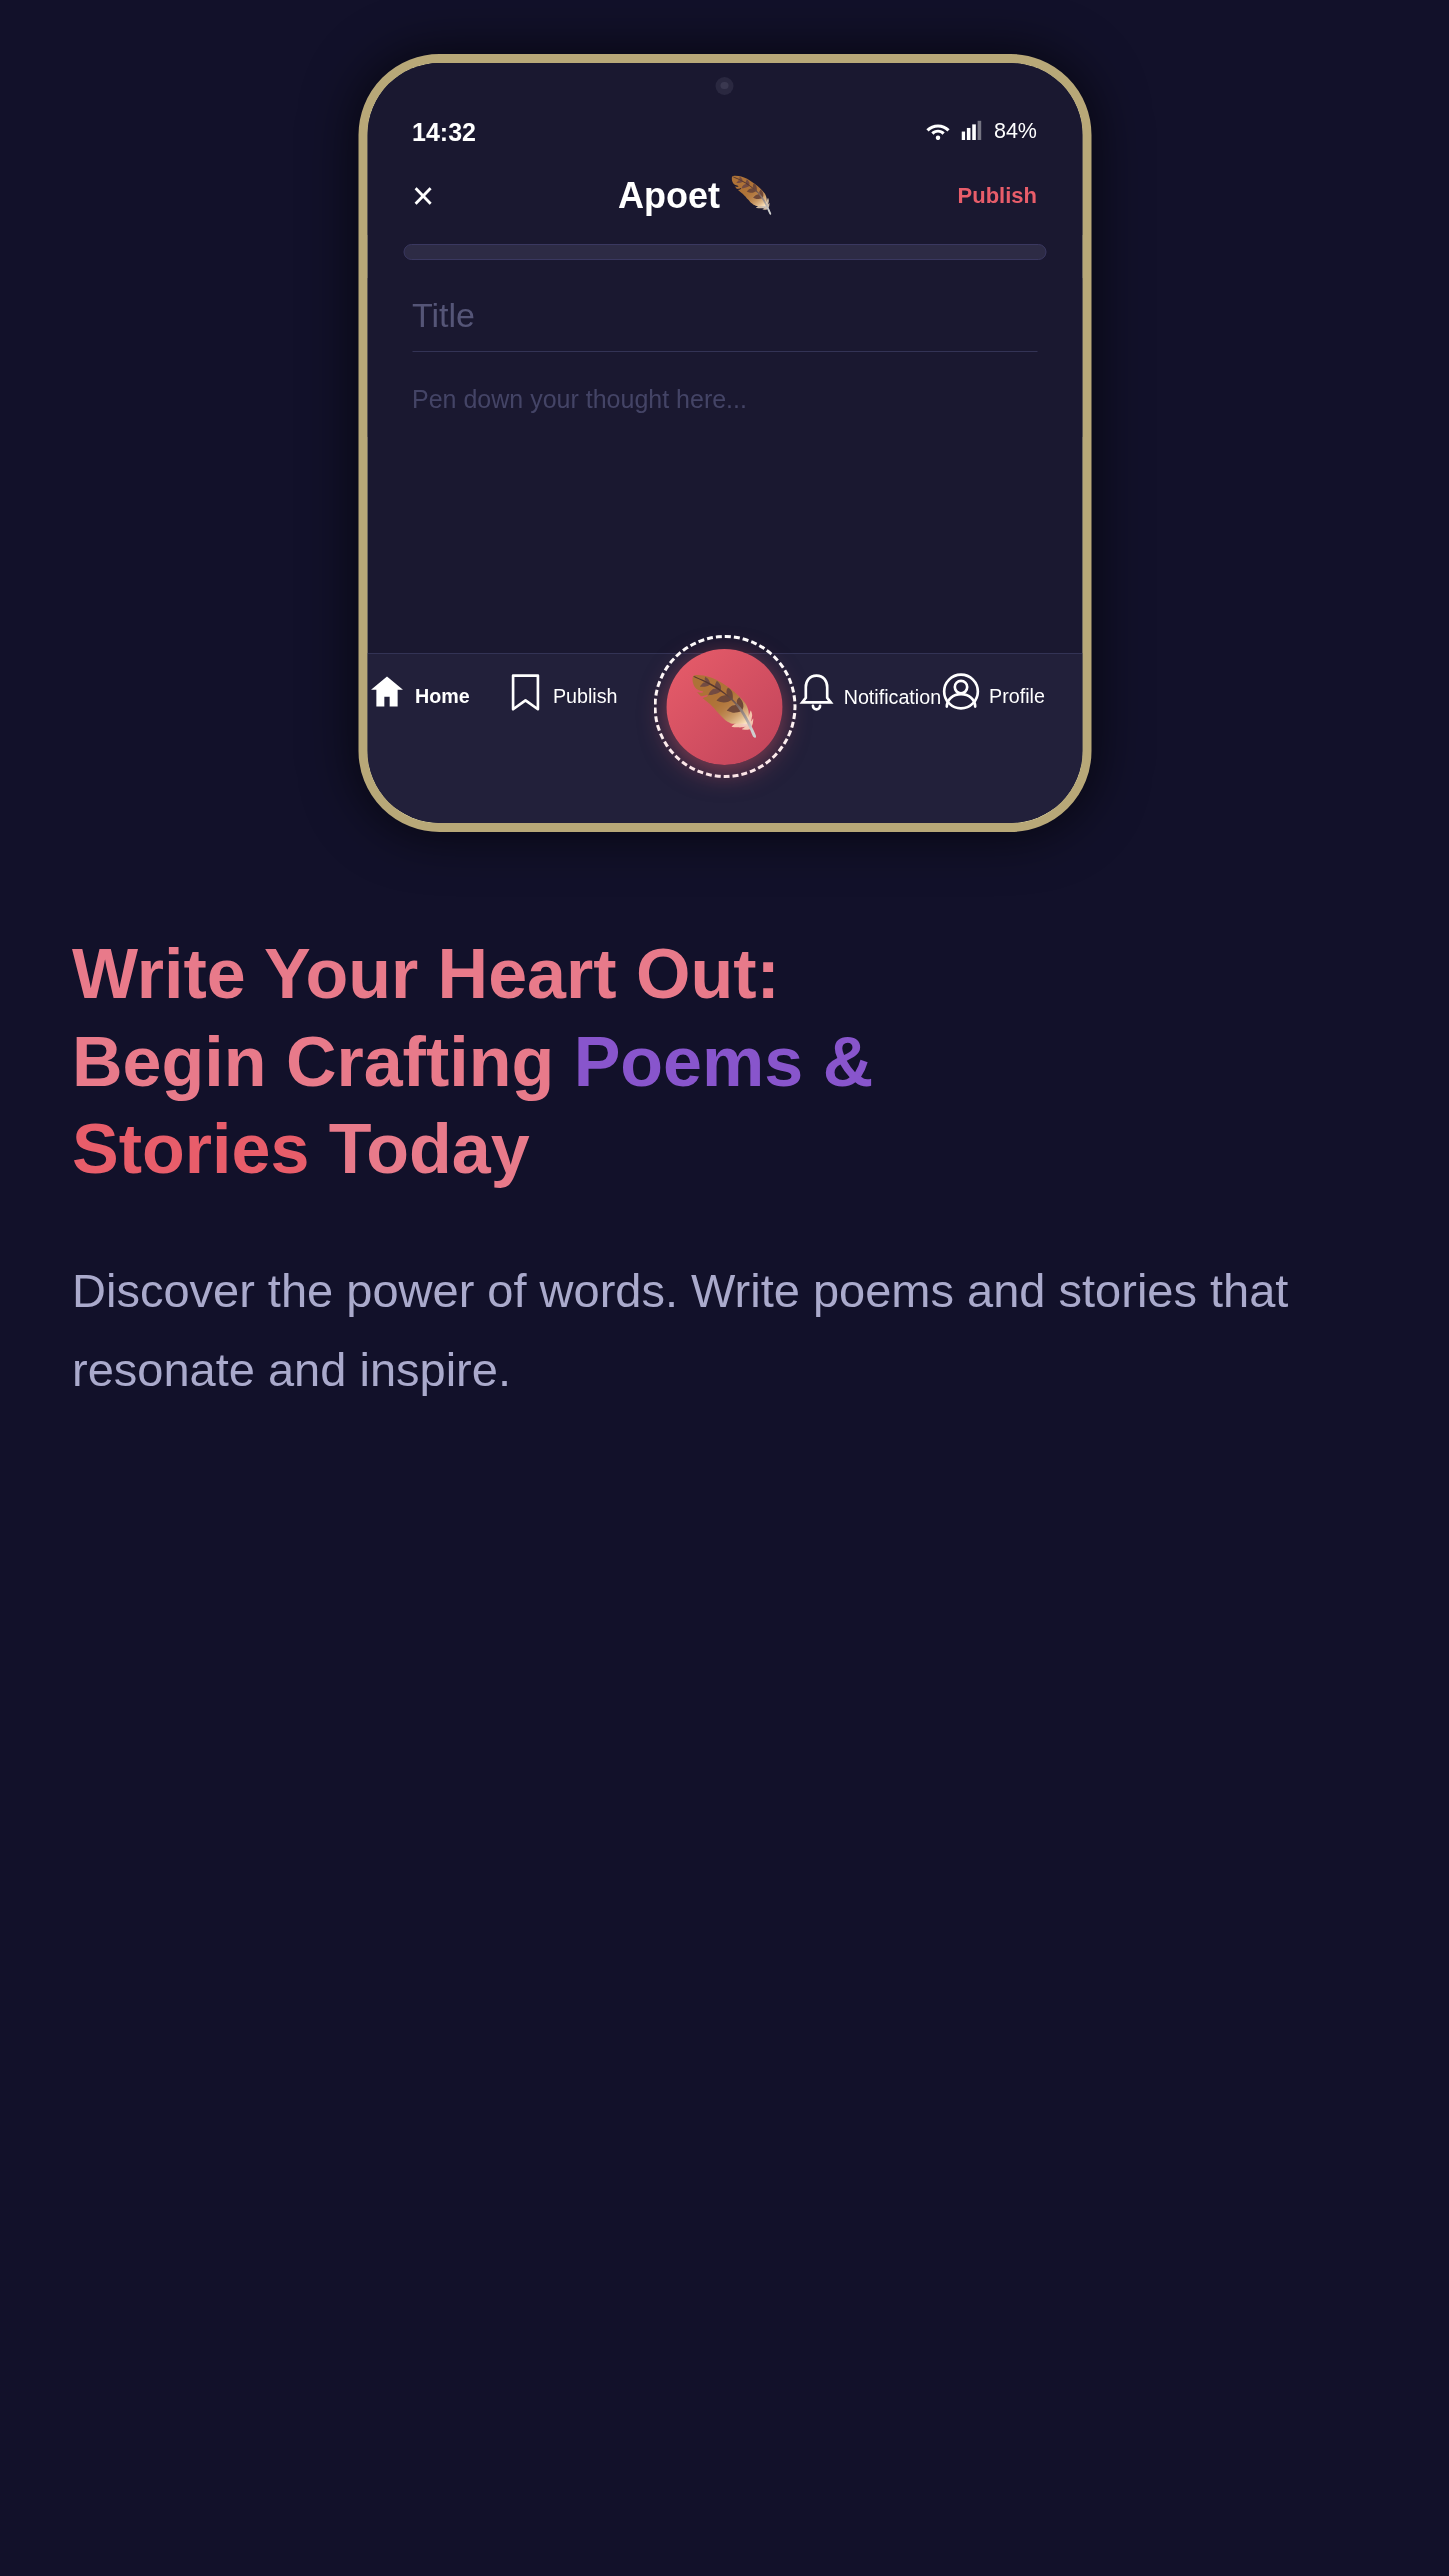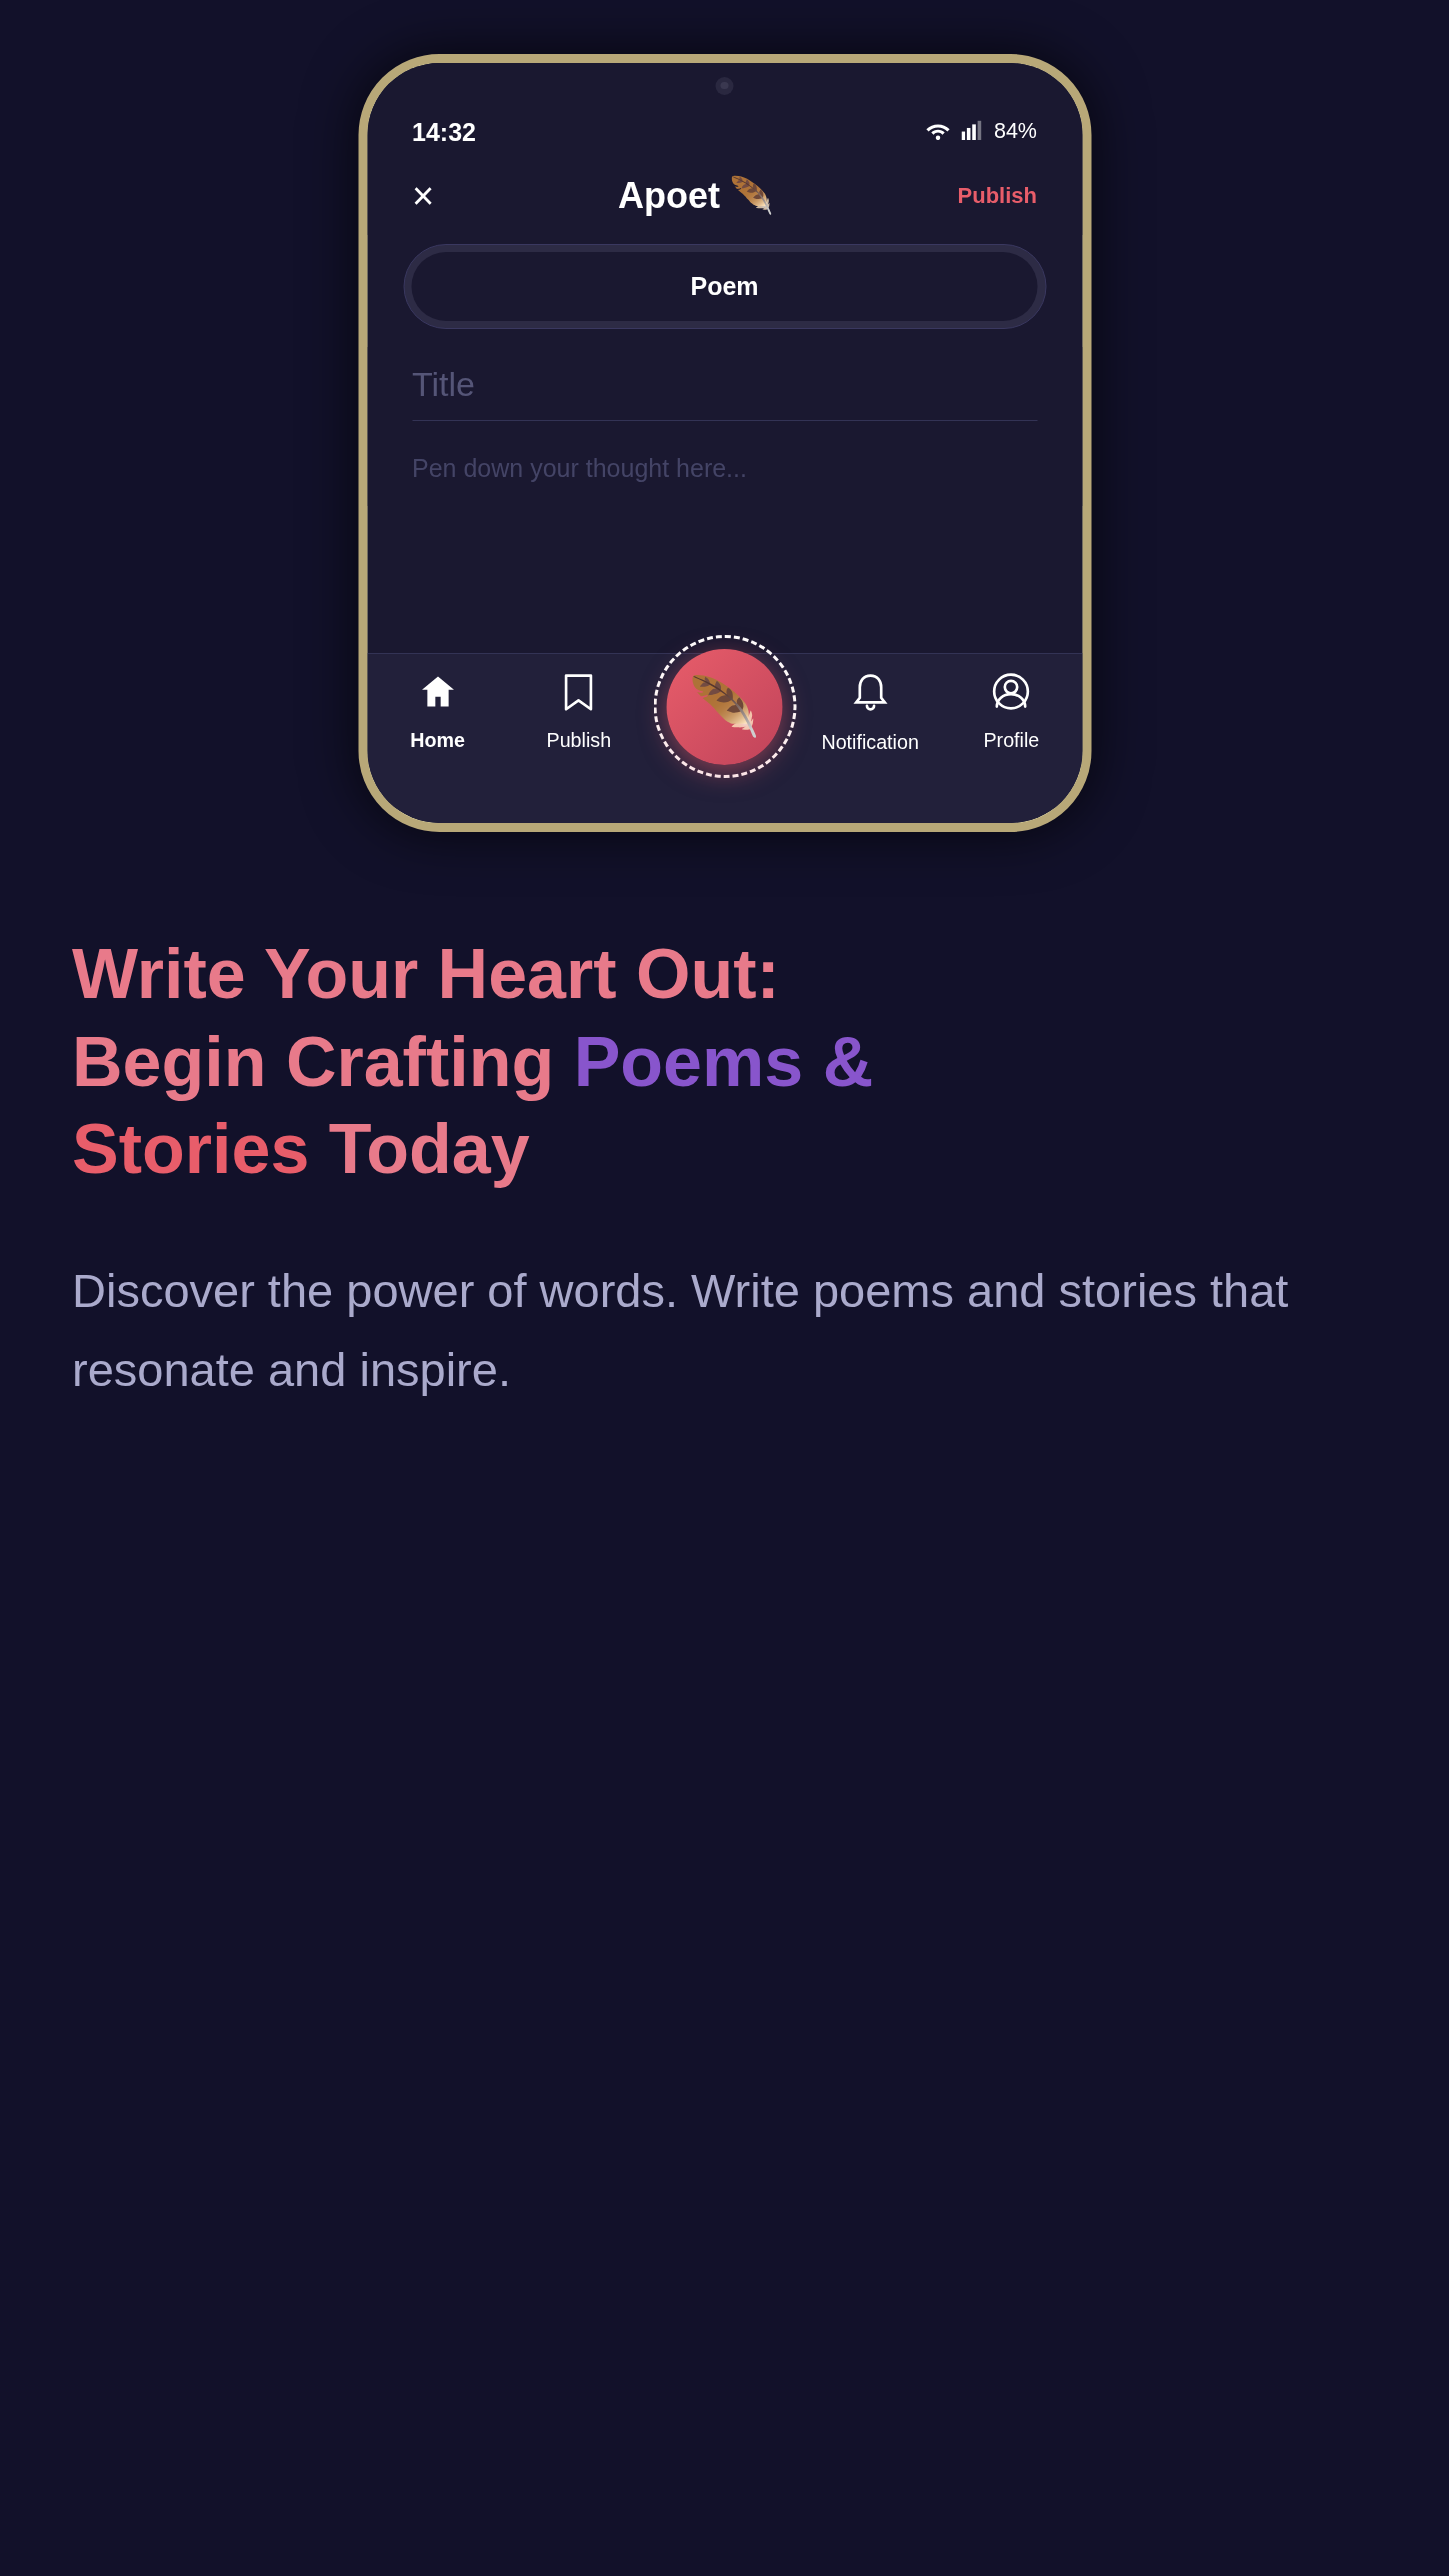--- a/index.html
+++ b/index.html
@@ -205,21 +205,21 @@
       display: flex;
       align-items: flex-start;
       justify-content: space-around;
       padding-top: 18px;
       border-top: 0.9px solid #333355;
       border-radius: 0 0 72px 72px;
     }
 
     .nav-item {
       display: flex;
-      flex-direction: column;
+      flex-direction: row;
       align-items: center;
       gap: 9px;
       cursor: pointer;
       width: 143px;
     }
 
     .nav-icon {
       font-size: 39px;
       color: #ffffff;
     }
@@ -346,23 +346,20 @@
       <div class="app-header">
         <span class="close-btn">×</span>
         <div class="app-logo">
           <span class="app-name">Apoet</span>
           <span style="color:#e85d6a;font-size:36px;">🪶</span>
         </div>
         <span class="publish-btn">Publish</span>
       </div>
 
       <div class="tab-selector">
-        <div class="tab-btn active">
-          <span>Poem</span>
-        </div>
       </div>
 
       <div class="content-area">
         <div class="title-input">Title</div>
         <div class="body-placeholder">Pen down your thought here...</div>
       </div>
 
       <div class="bottom-nav">
 
         <div class="nav-item active">

